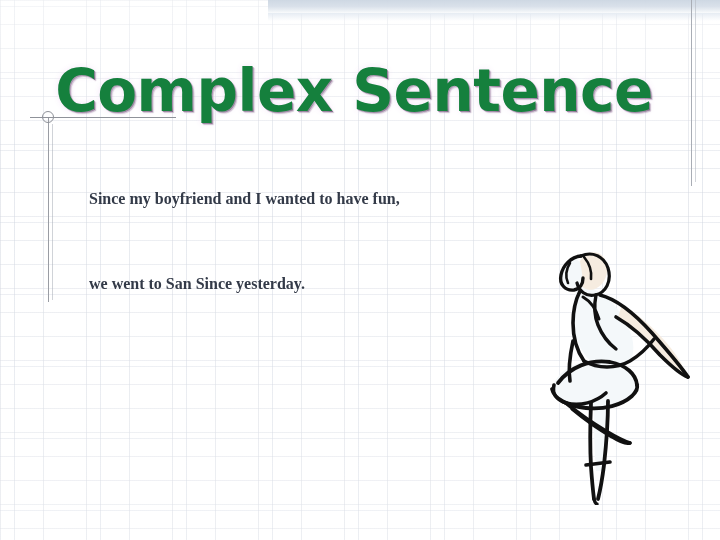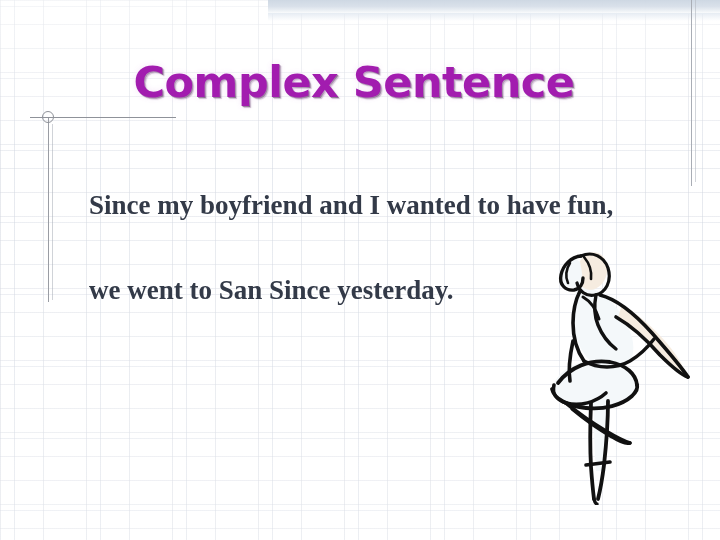--- a/index.html
+++ b/index.html
@@ -126,36 +126,36 @@
 
   
   .title {
     position: absolute;
     left: 0;
     top: 57px;
     width: 708px;
     text-align: center;
     font-family: "DejaVu Sans", sans-serif;
     font-weight: bold;
-    font-size: 43px;
+    font-size: 58px;
     letter-spacing: -0.5px;
-    color: #a21caf;
+    color: #15803d;
     text-shadow:
        0 0 6px rgba(243,228,248,0.95),
        1px 1px 0 rgba(40,4,48,0.55),
        2px 2px 1px rgba(60,10,70,0.30);
     white-space: nowrap;
   }
 
   
   .body-line {
     position: absolute;
     font-family: "Liberation Serif", "DejaVu Serif", serif;
     font-weight: bold;
-    font-size: 27px;
+    font-size: 16px;
     color: #333a48;
     white-space: nowrap;
     text-shadow: 0 0 2px rgba(255,255,255,0.9);
   }
   #body-line-1 { left: 89px; top: 190px; }
   #body-line-2 { left: 89px; top: 275px; }
 
   
   .dancer {
     position: absolute;

